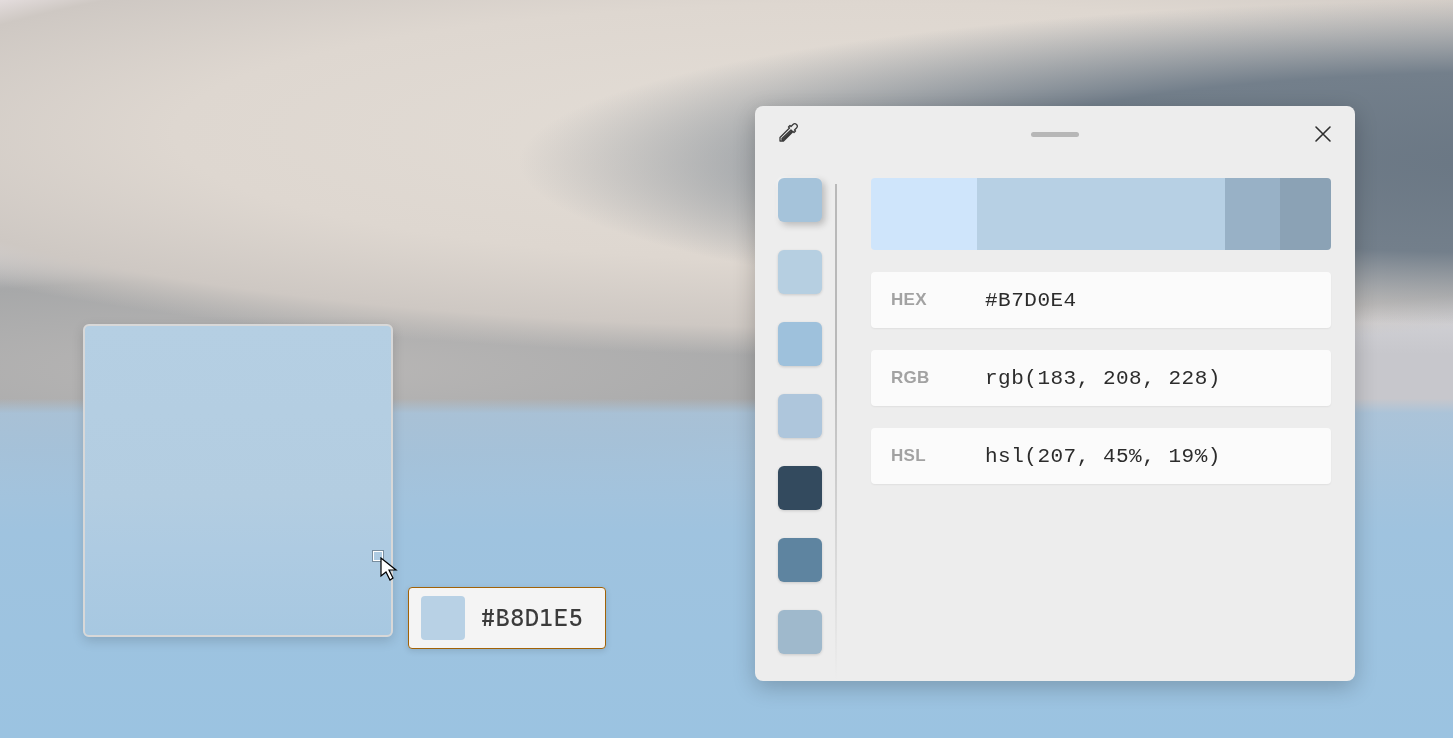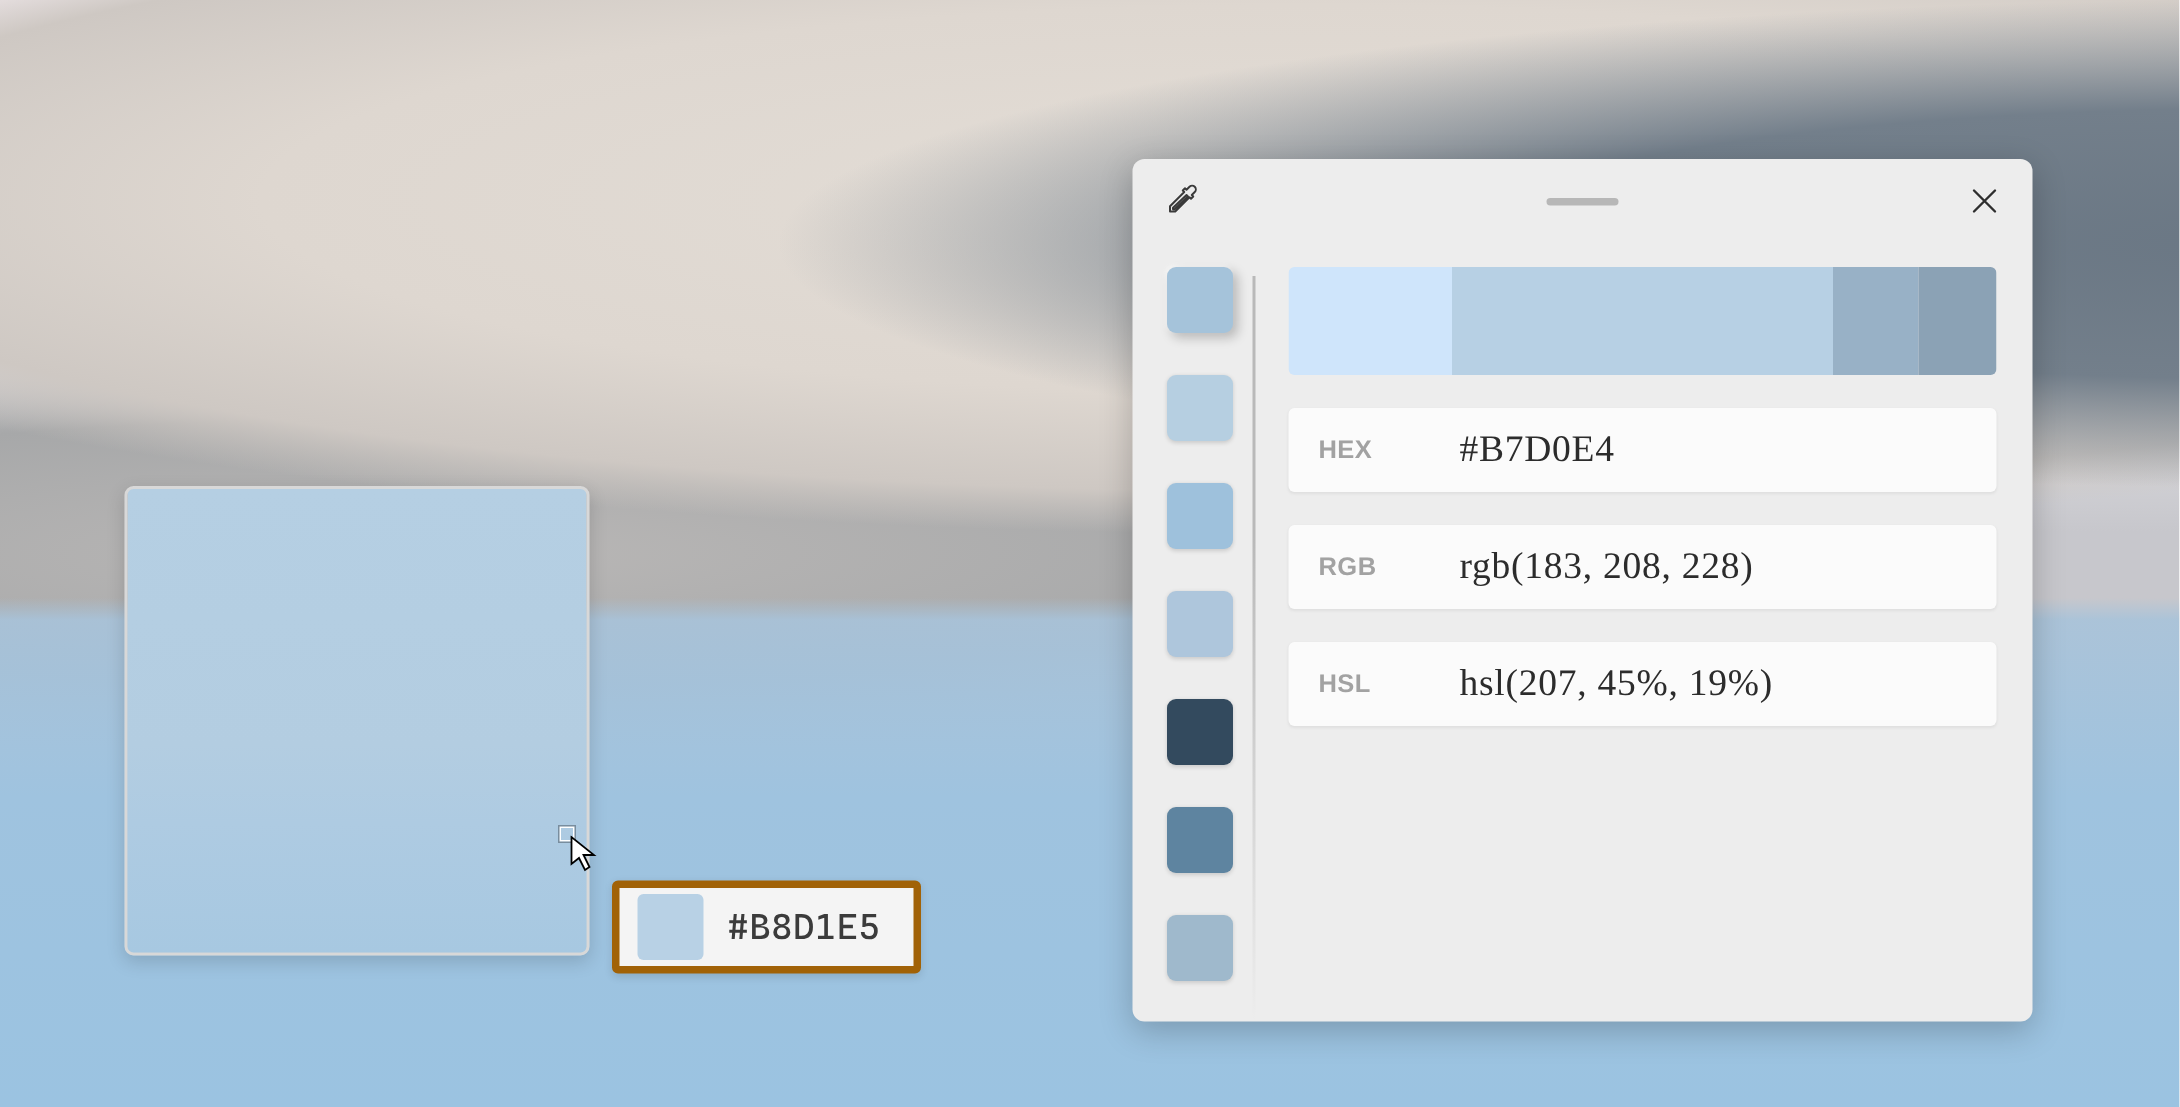--- a/index.html
+++ b/index.html
@@ -57,21 +57,21 @@
 
   
   .hover-tooltip {
     position: absolute;
     left: 408px; top: 587px;
     height: 62px;
     display: flex; align-items: center;
     gap: 16px;
     padding: 8px 22px 8px 12px;
     background: #f4f4f4;
-    border: 5px solid #a16207;
+    border: 1px solid #a16207;
     border-radius: 4px;
     box-shadow: 0 2px 6px rgba(0,0,0,.12);
   }
   .hover-tooltip .swatch {
     width: 44px; height: 44px;
     border-radius: 4px;
   }
   .hover-tooltip .hex {
     font-family: ui-monospace, "Cascadia Mono", Consolas, monospace;
     font-size: 24px;
@@ -111,21 +111,21 @@
     margin-left: auto;
     width: 36px; height: 36px;
     display:flex; align-items:center; justify-content:center;
     border-radius:4px;
   }
 
   .panel-body {
     flex:1;
     display:flex;
     padding: 10px 20px 0 10px;
-    gap: 10px;
+    gap: 22px;
     overflow:hidden;
   }
   .history {
     width: 70px;
     display:flex; flex-direction:column; align-items:center;
     gap: 28px;
     padding-top: 6px;
     position:relative;
   }
   .history::after {
@@ -167,22 +167,22 @@
     padding: 0 20px;
   }
   .value-row .label {
     width: 94px;
     color: #a2a2a2;
     font-weight: 600;
     font-size: 17px;
     letter-spacing: .3px;
   }
   .value-row .value {
-    font-family: Liberation Serif, serif;
-    font-size: 25px;
+    font-family: Liberation Mono, monospace;
+    font-size: 21px;
     color: #2c2c2c;
     letter-spacing: .5px;
     text-align: right;
   }
 </style>
 </head>
 <body>
 
 <div class="wallpaper"></div>
 

